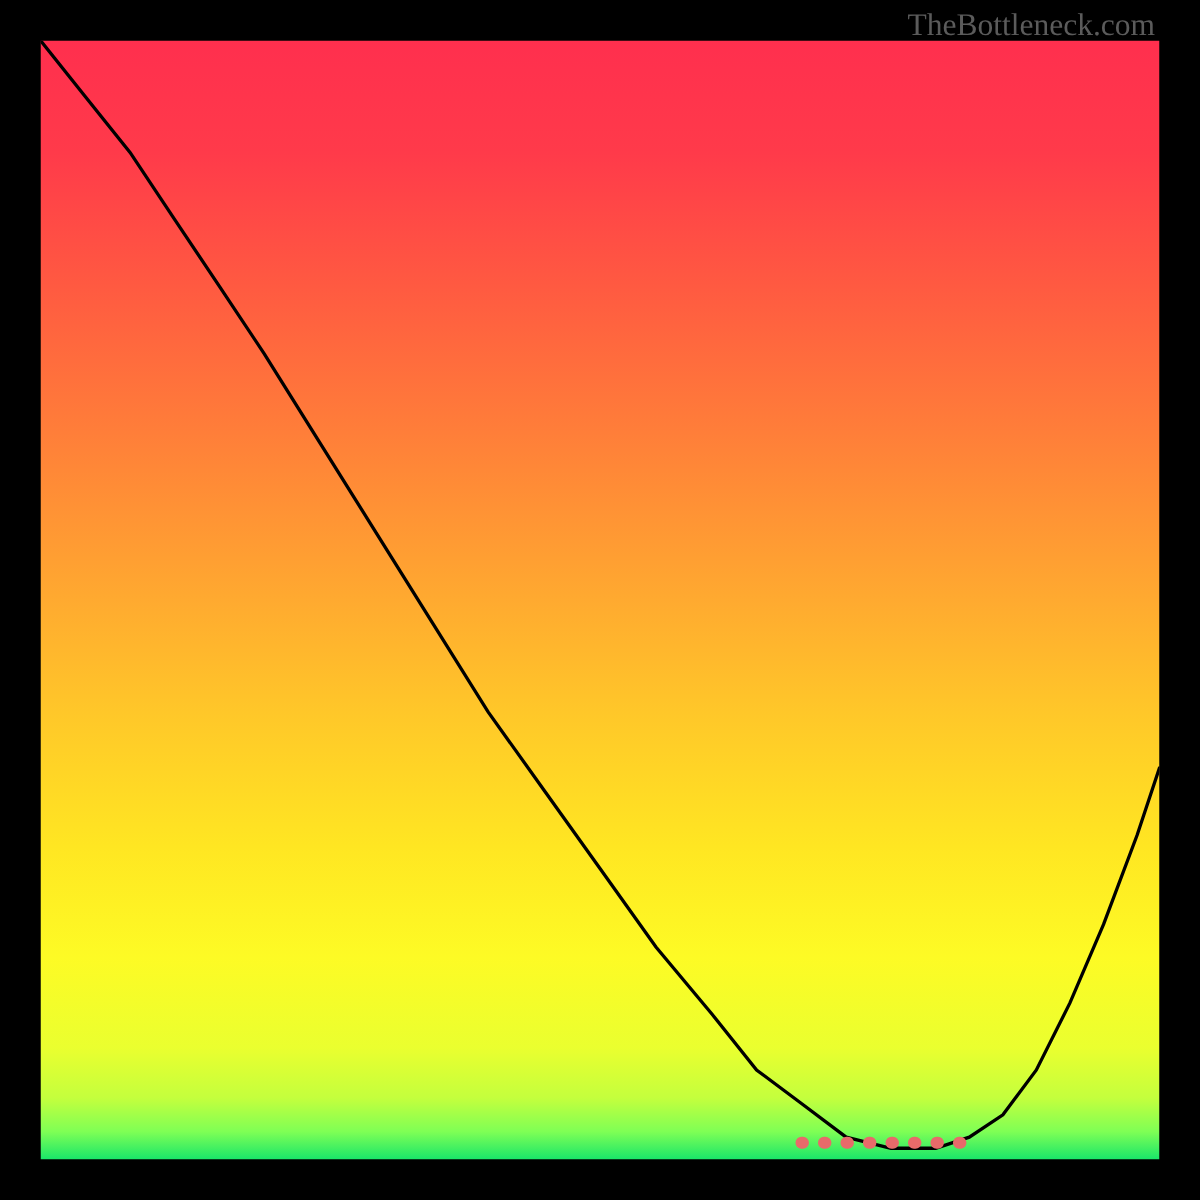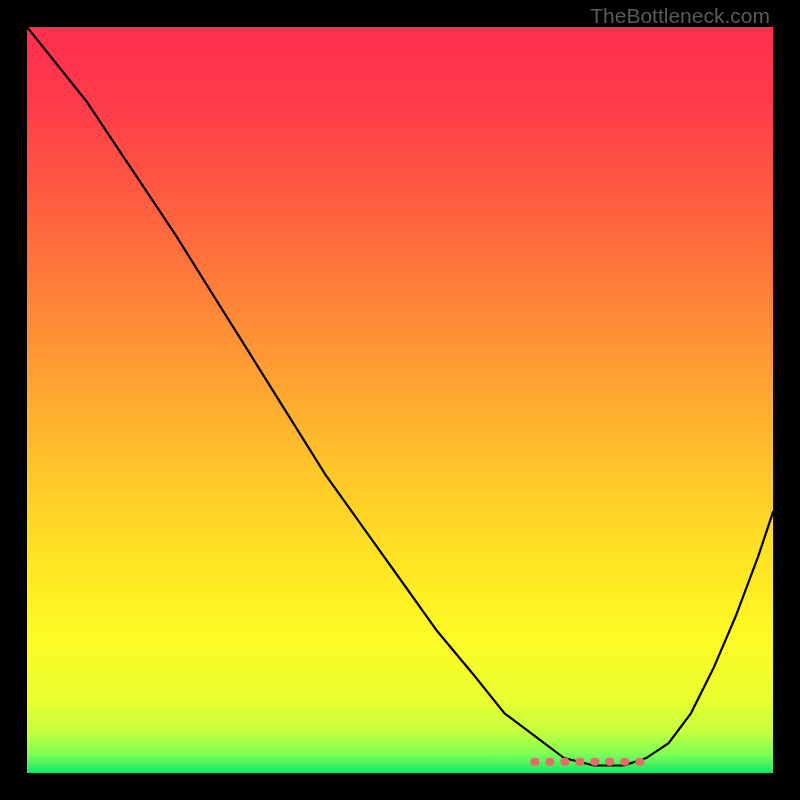--- a/index.html
+++ b/index.html
@@ -34,21 +34,21 @@
     left: 0;
     top: 0;
     width: 100%;
     height: 100%;
     pointer-events: none;
   }
   .watermark {
     position: absolute;
     top: 4px;
     right: 30px;
-    font-family: Liberation Sans, sans-serif;
+    font-family: Liberation Serif, serif;
     font-size: 21px;
     color: #5b5b5b;
     font-weight: 500;
     letter-spacing: 0px;
   }
 </style>
 </head>
 <body>
 <div class="container">
 

